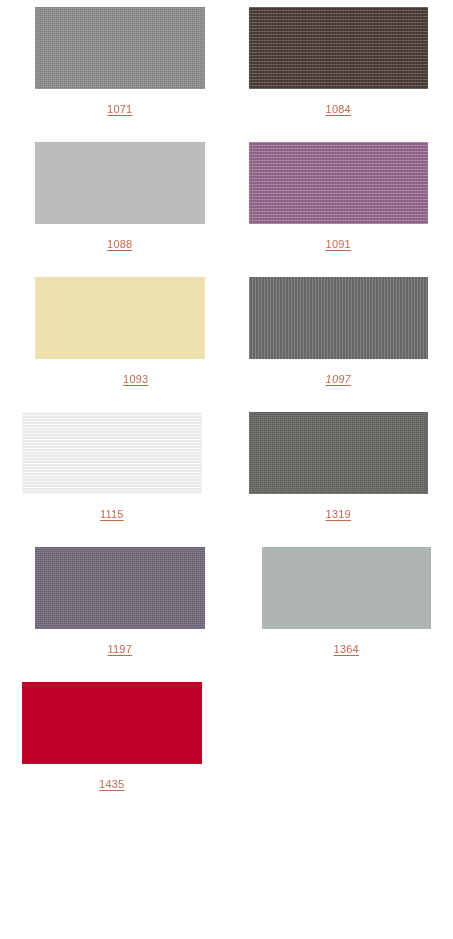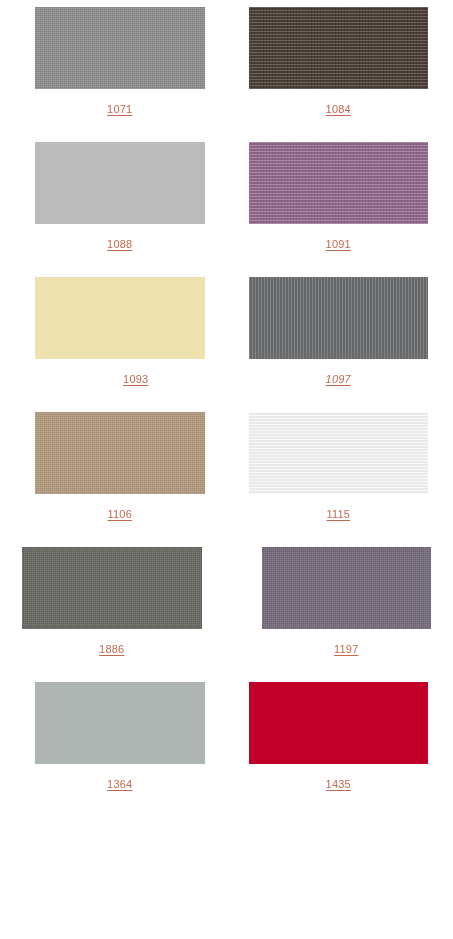--- a/index.html
+++ b/index.html
@@ -123,31 +123,27 @@
       <a class="swatch-label" style="color: rgb(193, 105, 79);">1091</a>
     </div>
     <div class="swatch-cell col-left">
       <div class="swatch-image tex-smooth" title="pale yellow cream fabric" style="background-color: rgb(240, 228, 175);"></div>
       <a class="swatch-label" style="color: rgb(193, 105, 79); margin-left: 32px;">1093</a>
     </div>
     <div class="swatch-cell col-right">
       <div class="swatch-image tex-ribbed-v" title="grey vertical striped fabric" style="background-color: rgb(110, 112, 114);"></div>
       <a class="swatch-label" style="color: rgb(193, 105, 79); font-style: italic;">1097</a>
     </div>
-    <div class="swatch-cell col-left">
-      <div class="swatch-image tex-canvas" title="tan khaki canvas fabric" style="background-color: rgb(179, 154, 126);"></div>
-      <a class="swatch-label" style="color: rgb(193, 105, 79);">1106</a>
-    </div>
     <div class="swatch-cell col-right">
       <div class="swatch-image tex-fine-h" title="white fine horizontal line fabric" style="background-color: rgb(242, 242, 243);"></div>
       <a class="swatch-label" style="color: rgb(193, 105, 79);">1115</a>
     </div>
     <div class="swatch-cell col-right">
       <div class="swatch-image tex-canvas" title="dark olive grey fabric" style="background-color: rgb(100, 102, 96);"></div>
-      <a class="swatch-label" style="color: rgb(193, 105, 79);">1886</a>
+      <a class="swatch-label" style="color: rgb(193, 105, 79);">1319</a>
     </div>
     <div class="swatch-cell col-left">
       <div class="swatch-image tex-weave" title="grey purple textured fabric" style="background-color: rgb(111, 101, 119);"></div>
       <a class="swatch-label" style="color: rgb(193, 105, 79); text-decoration: underline;">1197</a>
     </div>
     <div class="swatch-cell col-left">
       <div class="swatch-image tex-smooth" title="sage grey green fabric" style="background-color: rgb(174, 182, 178);"></div>
       <a class="swatch-label" style="color: rgb(193, 105, 79);">1364</a>
     </div>
     <div class="swatch-cell col-right">

